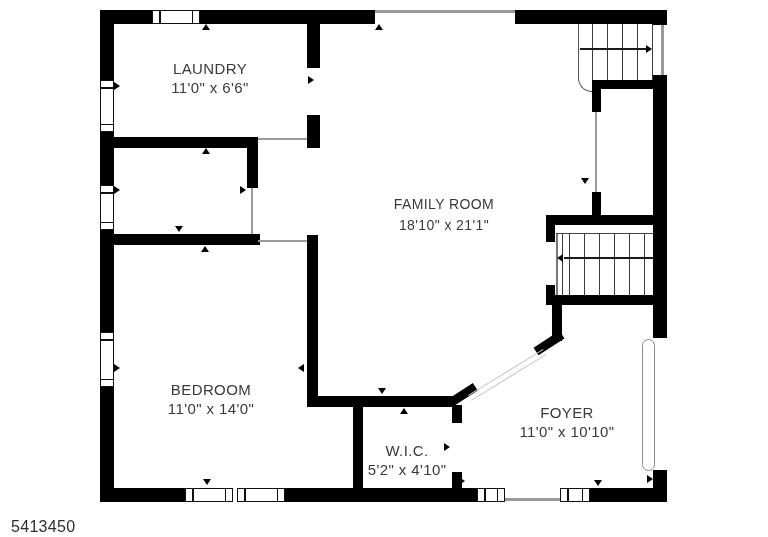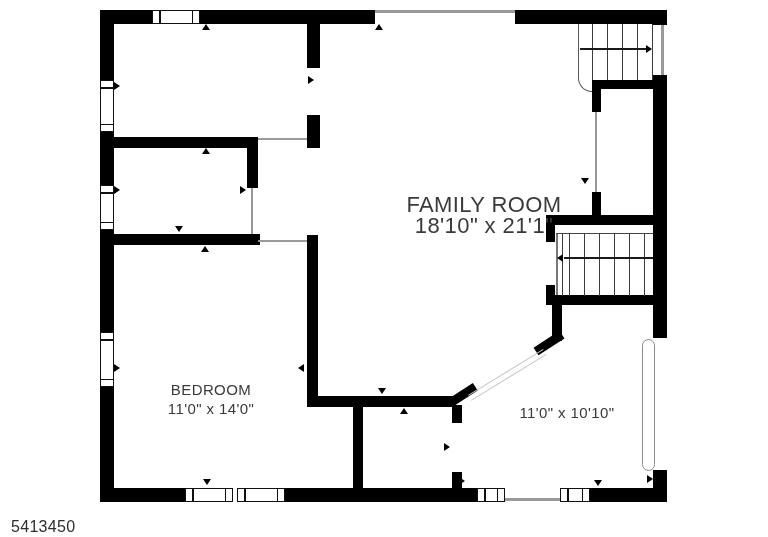--- a/index.html
+++ b/index.html
@@ -18,21 +18,21 @@
          border-bottom-left-radius:14px;box-sizing:border-box;}
   .aline{position:absolute;height:1.5px;background:#1a1a1a;}
   .tri{position:absolute;width:0;height:0;}
   .tu{border-left:4px solid transparent;border-right:4px solid transparent;border-bottom:6px solid #000;}
   .td{border-left:4px solid transparent;border-right:4px solid transparent;border-top:6px solid #000;}
   .tl{border-top:4px solid transparent;border-bottom:4px solid transparent;border-right:6px solid #000;}
   .tr{border-top:4px solid transparent;border-bottom:4px solid transparent;border-left:6px solid #000;}
   .door{position:absolute;background:#fff;border:1.2px solid #8a8a8a;border-radius:7px;box-sizing:border-box;}
   .label{position:absolute;transform:translateX(-50%);text-align:center;color:#3a3a3a;
          font-size:15px;line-height:19px;letter-spacing:.4px;white-space:nowrap;}
-  .label-lg{font-size:22px;line-height:21px;margin-left:40px;}
+  .label-lg{font-size:14px;line-height:21px;}
   .listing{position:absolute;color:#2e2e2e;font-size:16px;letter-spacing:.3px;}
   .diag{transform-origin:0 50%;}
   .dline{position:absolute;height:1.4px;background:#c6c6c6;transform-origin:0 0;}
 </style>
 </head>
 <body>
 
 <div class="stage">
 
   <div class="wall" style="left:100px;top:10px;width:52px;height:14px"></div>
@@ -141,27 +141,36 @@
   <div class="tri td" style="left:378px;top:388px"></div>
   <div class="tri tu" style="left:400px;top:408px"></div>
   <div class="tri tl" style="left:355px;top:443px"></div>
   <div class="tri tr" style="left:444px;top:443px"></div>
   <div class="tri tr" style="left:459px;top:477px"></div>
   <div class="tri td" style="left:594px;top:480px"></div>
   <div class="tri tr" style="left:647px;top:475px"></div>
   <div class="tri td" style="left:581px;top:178px"></div>
   <div class="tri tu" style="left:594px;top:297px"></div>
 
+  <div class="label" style="left:210px;top:59px">
+    <div>LAUNDRY</div>
+    <div>11'0" x 6'6"</div>
+  </div>
   <div class="label label-lg" style="left:444px;top:194px">
     <div>FAMILY ROOM</div>
     <div>18'10" x 21'1"</div>
   </div>
   <div class="label" style="left:211px;top:380px">
     <div>BEDROOM</div>
     <div>11'0" x 14'0"</div>
   </div>
+  <div class="label" style="left:407px;top:441px">
+    <div>W.I.C.</div>
+    <div>5'2" x 4'10"</div>
+  </div>
   <div class="label" style="left:567px;top:403px">
+    <div>FOYER</div>
     <div>11'0" x 10'10"</div>
   </div>
 
   <div class="listing" style="left:11px;top:518px">5413450</div>
 
 </div>
 
 </body></html>

